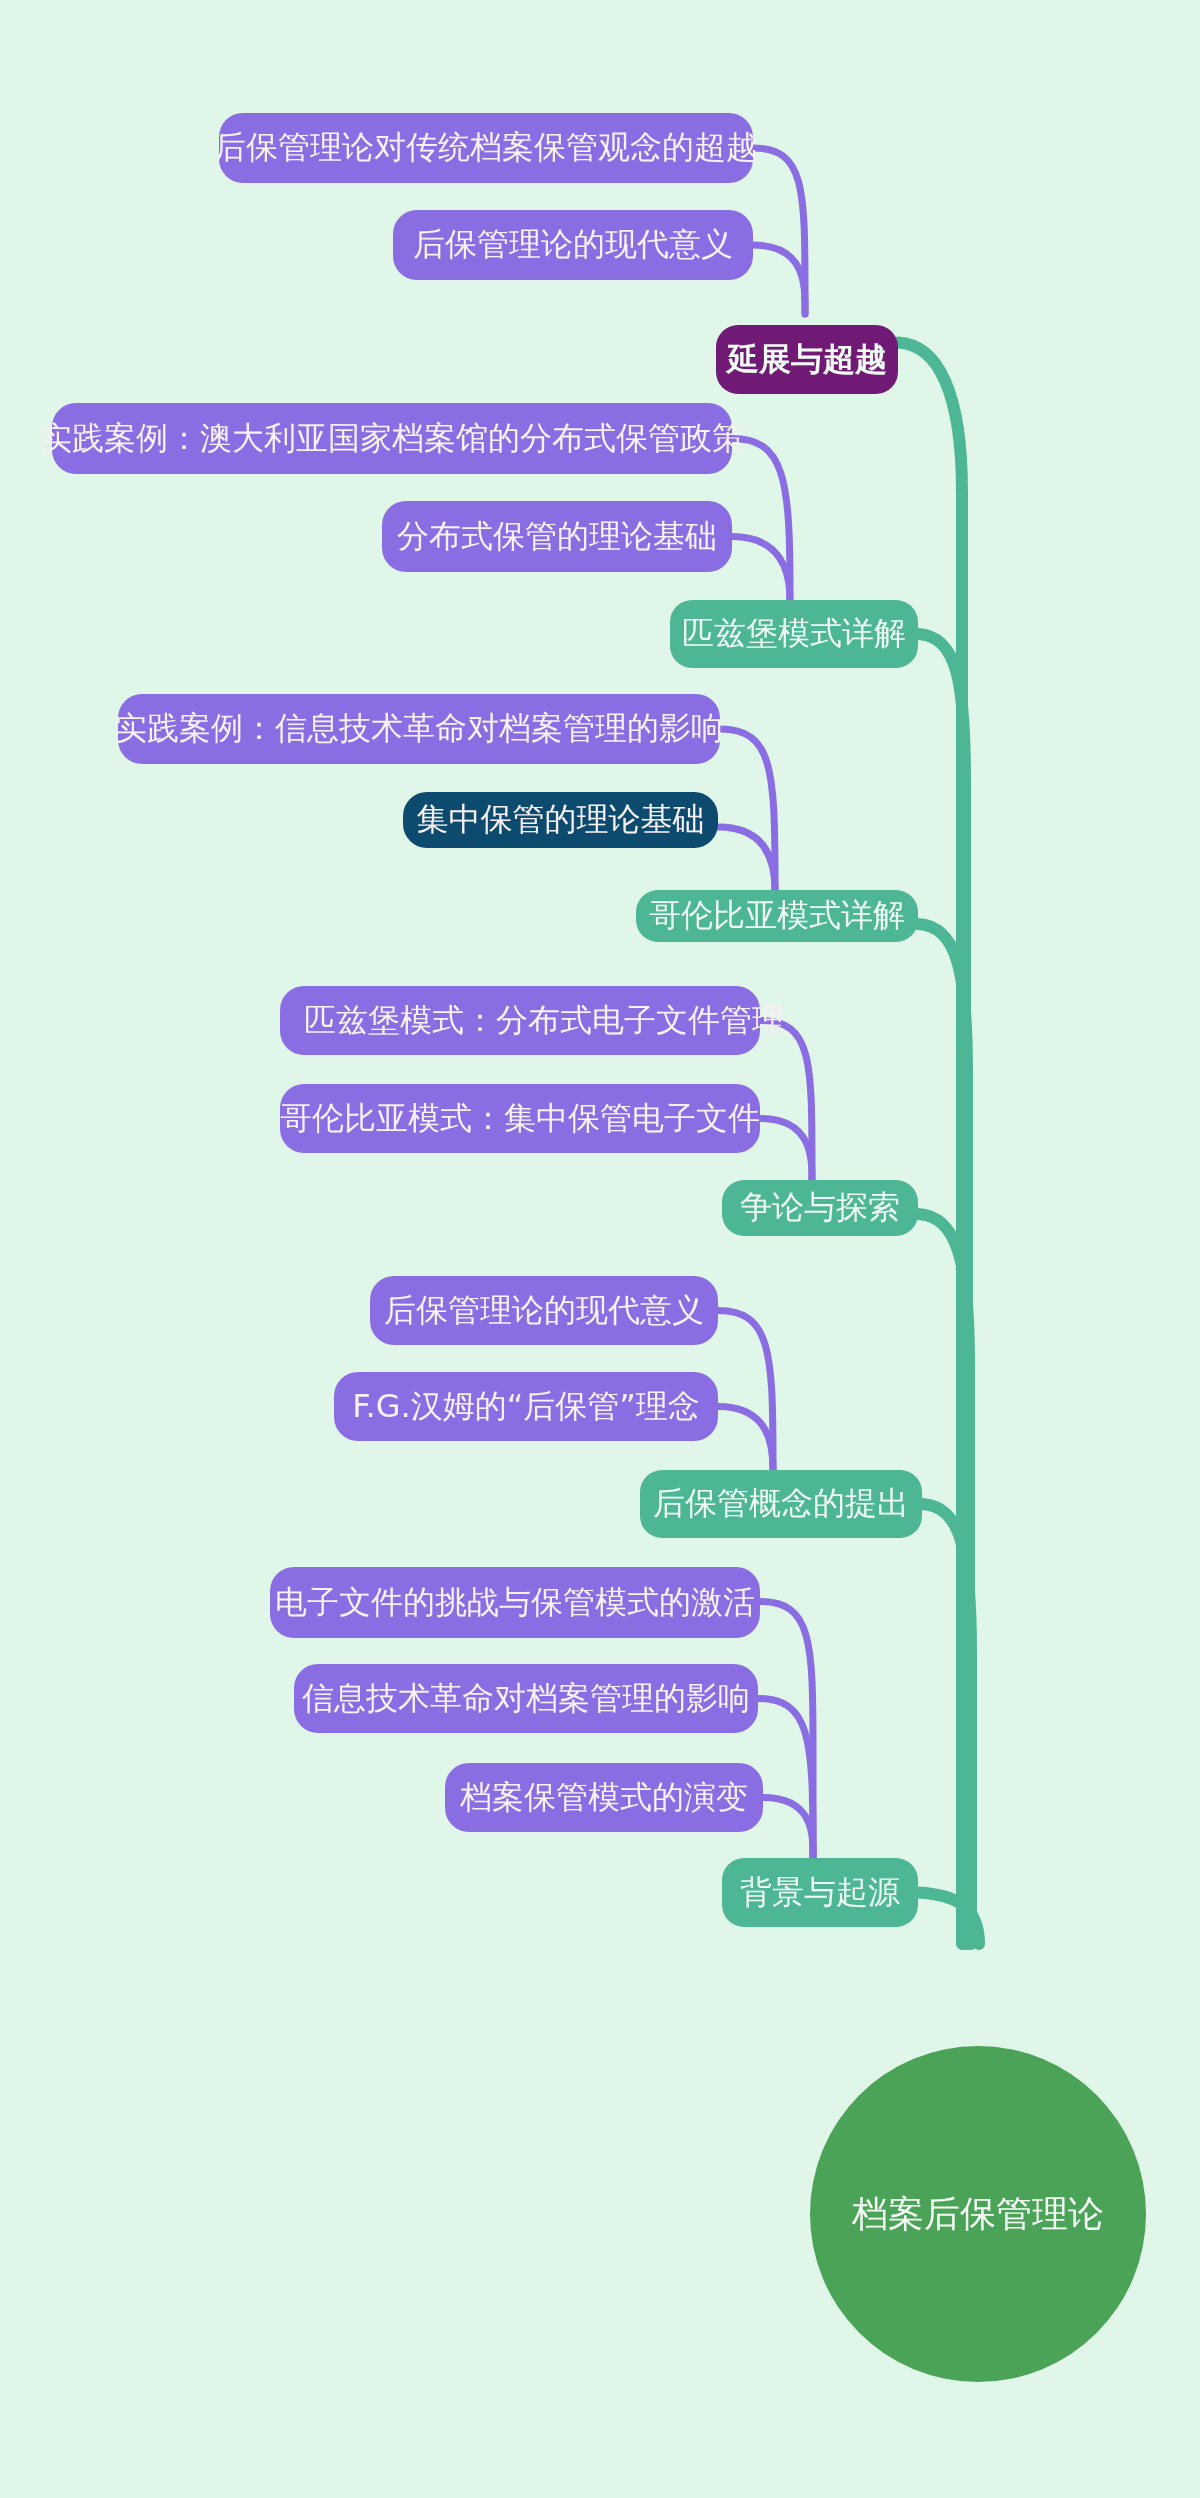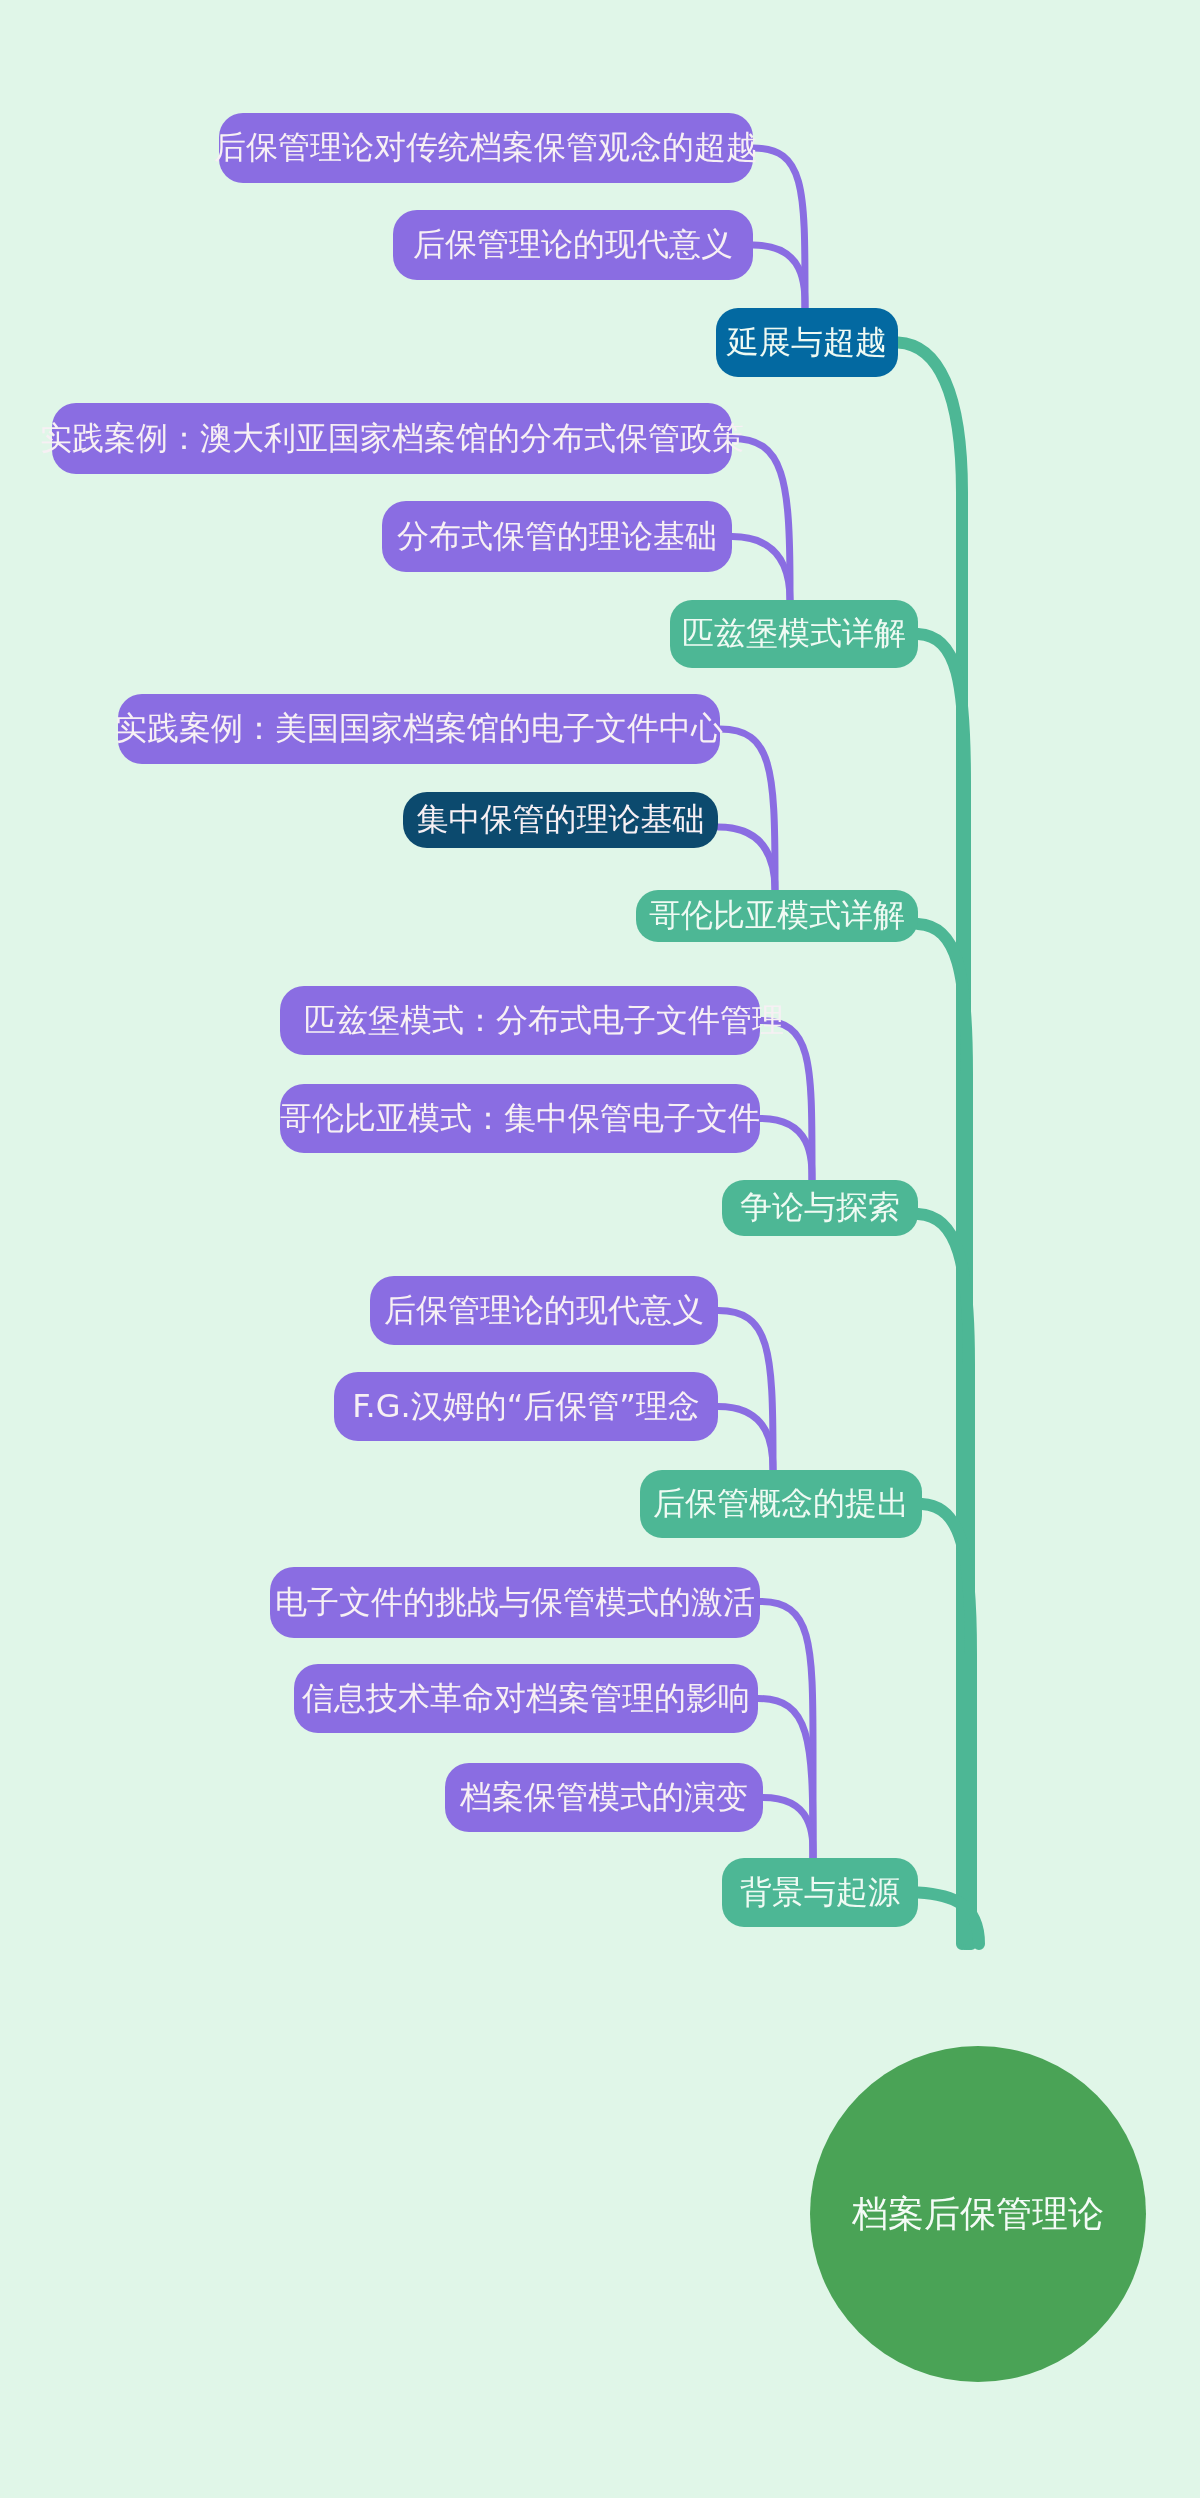--- a/index.html
+++ b/index.html
@@ -75,34 +75,34 @@
     </svg>
   <div id="root-node" style="left: 810px; top: 2046px; width: 336px; height: 336px; background: rgb(74, 163, 86);">
     <span style="color: rgb(244, 251, 246);">档案后保管理论</span>
   </div>
 <div class="leaf-node" style="left: 219px; top: 113px; width: 534px; height: 70px; background: rgb(138, 109, 226);">
       <span style="color: rgb(247, 240, 244);">后保管理论对传统档案保管观念的超越</span>
     </div>
     <div class="leaf-node" style="left: 393px; top: 210px; width: 360px; height: 70px; background: rgb(138, 109, 226);">
       <span style="color: rgb(247, 240, 244);">后保管理论的现代意义</span>
     </div>
-    <div class="branch-node" style="left: 716px; top: 308px; width: 182px; height: 69px; background: #0369a1;">
+    <div class="branch-node" style="left: 716px; top: 325px; width: 182px; height: 69px; background: #701a75; font-weight: bold;">
       <span style="color: rgb(239, 250, 243);">延展与超越</span>
     </div>
     <div class="leaf-node" style="left: 52px; top: 403px; width: 680px; height: 71px; background: rgb(138, 109, 226);">
       <span style="color: rgb(247, 240, 244);">实践案例：澳大利亚国家档案馆的分布式保管政策</span>
     </div>
     <div class="leaf-node" style="left: 382px; top: 501px; width: 350px; height: 71px; background: rgb(138, 109, 226);">
       <span style="color: rgb(247, 240, 244);">分布式保管的理论基础</span>
     </div>
     <div class="branch-node" style="left: 670px; top: 600px; width: 248px; height: 68px; background: rgb(77, 183, 149);">
       <span style="color: rgb(239, 250, 243);">匹兹堡模式详解</span>
     </div>
     <div class="leaf-node" style="left: 118px; top: 694px; width: 602px; height: 70px; background: rgb(138, 109, 226);">
-      <span style="color: rgb(247, 240, 244);">实践案例：美国国家档案馆的电子文件中心</span>
+      <span style="color: rgb(247, 240, 244);">实践案例：信息技术革命对档案管理的影响</span>
     </div>
     <div class="leaf-node" style="left: 403px; top: 792px; width: 315px; height: 56px; background: #0c4a6e; align-items: center;">
       <span style="color: rgb(247, 240, 244);">集中保管的理论基础</span>
     </div>
     <div class="branch-node" style="left: 636px; top: 890px; width: 282px; height: 52px; background: rgb(77, 183, 149);">
       <span style="color: rgb(239, 250, 243);">哥伦比亚模式详解</span>
     </div>
     <div class="leaf-node" style="left: 280px; top: 986px; width: 480px; height: 69px; background: rgb(138, 109, 226); padding-left: 48px;">
       <span style="color: rgb(247, 240, 244);">匹兹堡模式：分布式电子文件管理</span>
     </div>

